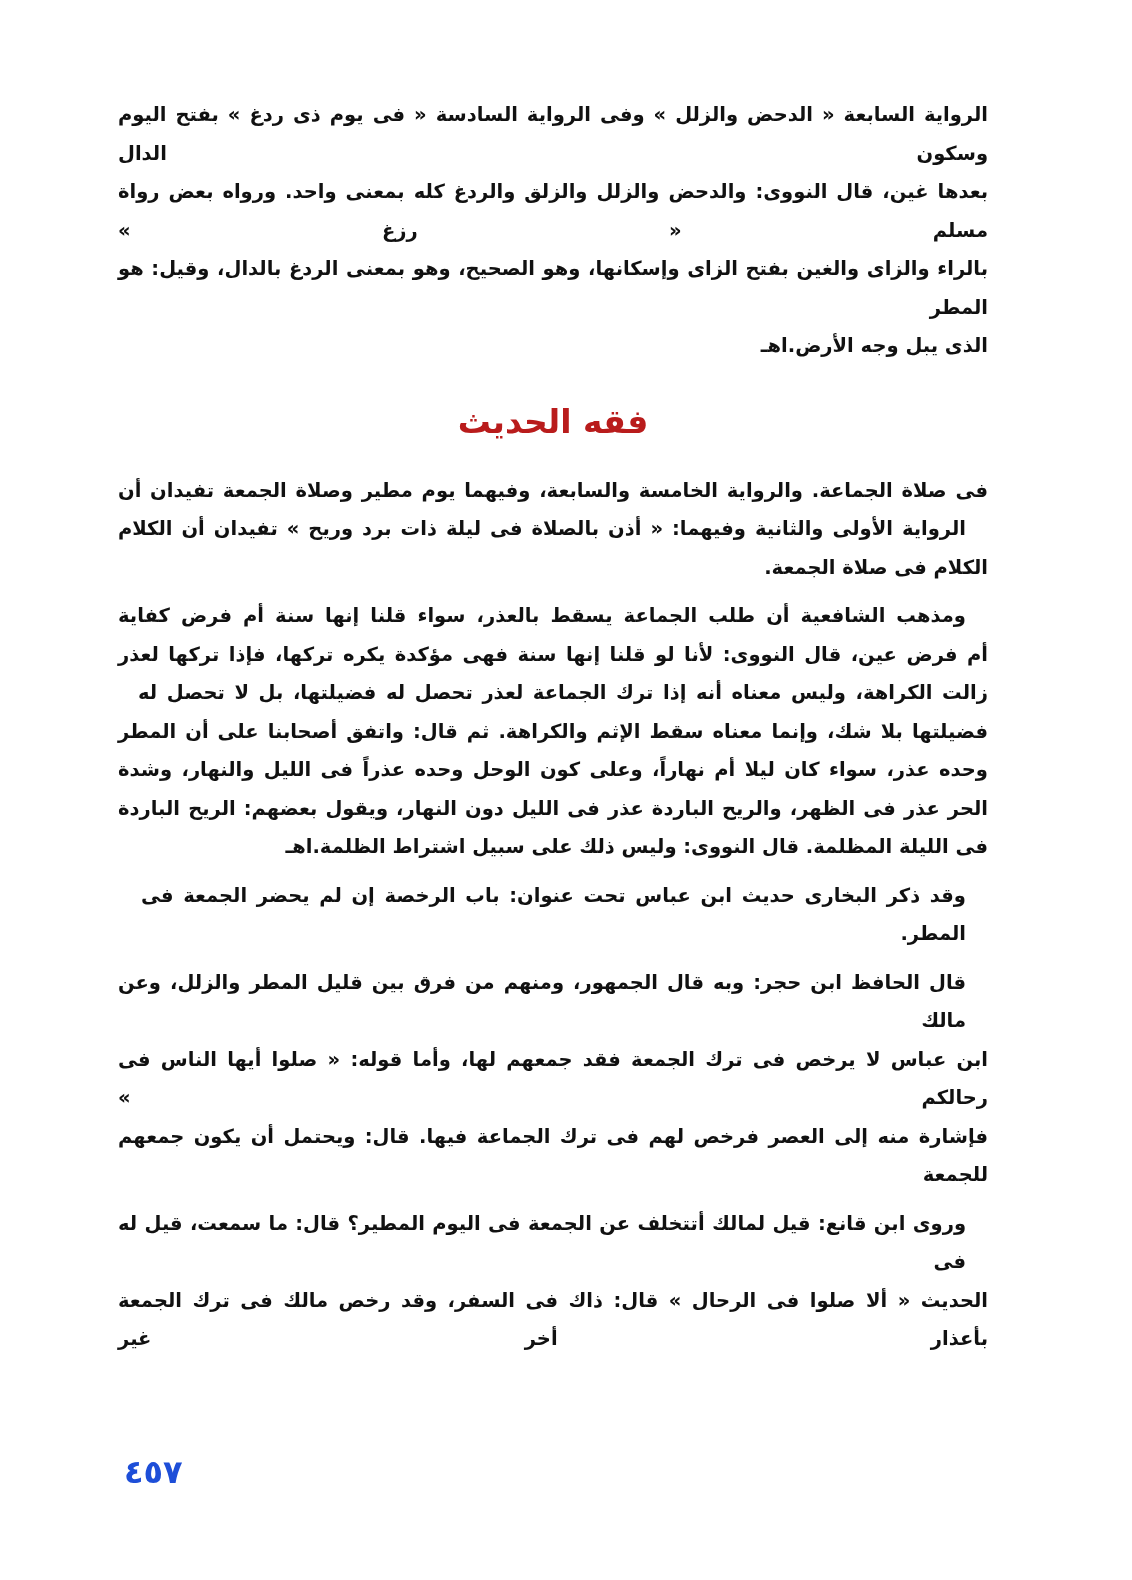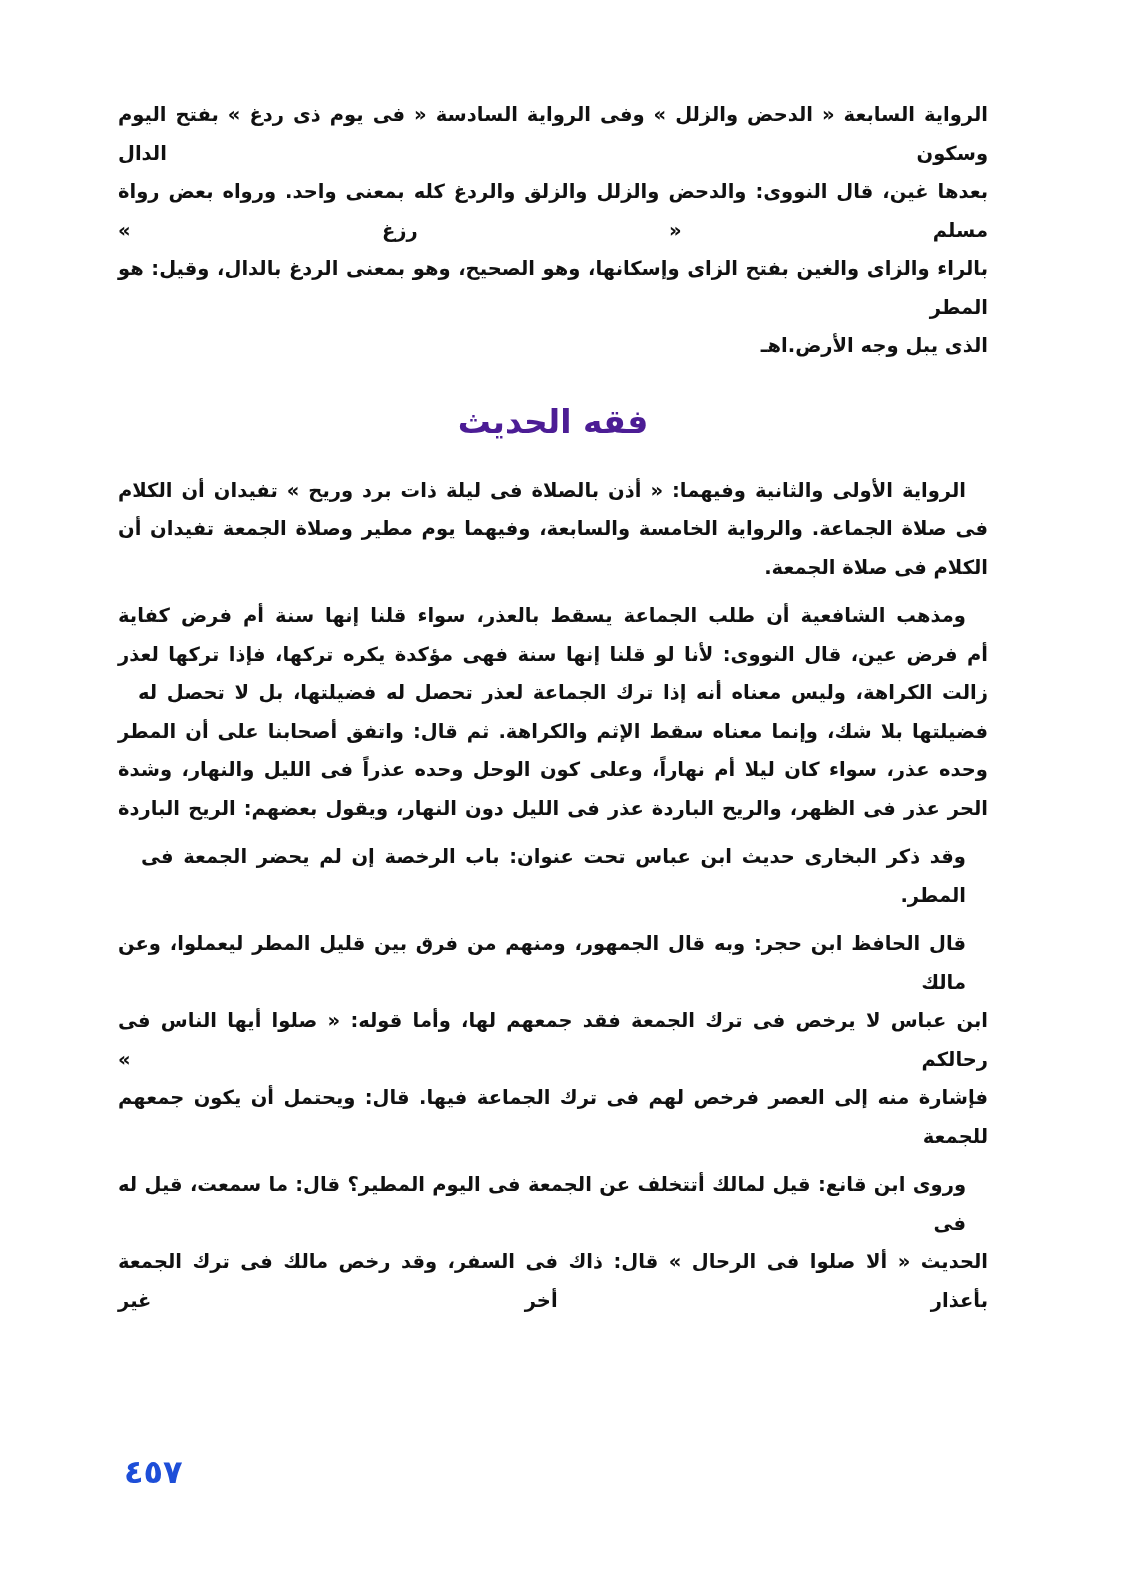--- a/index.html
+++ b/index.html
@@ -42,21 +42,21 @@
     }
     .para .line.indent {
       padding-right: 22px;
     }
     .heading {
       text-align: center;
       font-size: 33px;
       font-weight: bold;
       line-height: 40px;
       margin: 36px 0 30px 0;
-      color: #4c1d95;
+      color: #b91c1c;
     }
     .gap-s { height: 10px; }
     .page-number {
       position: absolute;
       left: 124px;
       top: 1453px;
       font-size: 32px;
       font-weight: bold;
       font-family: "DejaVu Sans", sans-serif;
       direction: rtl;
@@ -71,43 +71,44 @@
   <p class="para">
     <span class="line" style="white-space: normal;">الرواية السابعة « الدحض والزلل » وفى الرواية السادسة « فى يوم ذى ردغ » بفتح اليوم وسكون الدال</span>
     <span class="line" style="white-space: normal;">بعدها غين، قال النووى: والدحض والزلل والزلق والردغ كله بمعنى واحد. ورواه بعض رواة مسلم « رزغ »</span>
     <span class="line" style="white-space: normal;">بالراء والزاى والغين بفتح الزاى وإسكانها، وهو الصحيح، وهو بمعنى الردغ بالدال، وقيل: هو المطر</span>
     <span class="line last" style="white-space: normal;">الذى يبل وجه الأرض.اهـ</span>
   </p>
 
   <div class="heading">فقه الحديث</div>
 
   <p class="para">
+    <span class="line" style="white-space: normal;">فى صلاة الجماعة. والرواية الخامسة والسابعة، وفيهما يوم مطير وصلاة الجمعة تفيدان أن</span>
     <span class="line indent" style="white-space: normal;">الرواية الأولى والثانية وفيهما: « أذن بالصلاة فى ليلة ذات برد وريح » تفيدان أن الكلام</span>
-    <span class="line" style="white-space: normal;">فى صلاة الجماعة. والرواية الخامسة والسابعة، وفيهما يوم مطير وصلاة الجمعة تفيدان أن</span>
     <span class="line last" style="white-space: normal;">الكلام فى صلاة الجمعة.</span>
   </p>
   <div class="gap-s"></div>
 
   <p class="para">
     <span class="line indent" style="white-space: normal;">ومذهب الشافعية أن طلب الجماعة يسقط بالعذر، سواء قلنا إنها سنة أم فرض كفاية</span>
     <span class="line" style="white-space: normal;">أم فرض عين، قال النووى: لأنا لو قلنا إنها سنة فهى مؤكدة يكره تركها، فإذا تركها لعذر</span>
     <span class="line" style="white-space: normal; margin-left: 20px;">زالت الكراهة، وليس معناه أنه إذا ترك الجماعة لعذر تحصل له فضيلتها، بل لا تحصل له</span>
     <span class="line" style="white-space: normal;">فضيلتها بلا شك، وإنما معناه سقط الإثم والكراهة. ثم قال: واتفق أصحابنا على أن المطر</span>
     <span class="line" style="white-space: normal;">وحده عذر، سواء كان ليلا أم نهاراً، وعلى كون الوحل وحده عذراً فى الليل والنهار، وشدة</span>
     <span class="line" style="white-space: normal;">الحر عذر فى الظهر، والريح الباردة عذر فى الليل دون النهار، ويقول بعضهم: الريح الباردة</span>
+    <span class="line last" style="white-space: normal;">فى الليلة المظلمة. قال النووى: وليس ذلك على سبيل اشتراط الظلمة.اهـ</span>
   </p>
   <div class="gap-s"></div>
 
   <p class="para">
     <span class="line indent last" style="white-space: normal; margin-left: 23px;">وقد ذكر البخارى حديث ابن عباس تحت عنوان: باب الرخصة إن لم يحضر الجمعة فى المطر.</span>
   </p>
   <div class="gap-s"></div>
 
   <p class="para">
-    <span class="line indent" style="white-space: normal;">قال الحافظ ابن حجر: وبه قال الجمهور، ومنهم من فرق بين قليل المطر ليعملوا، وعن مالك</span>
+    <span class="line indent" style="white-space: normal;">قال الحافظ ابن حجر: وبه قال الجمهور، ومنهم من فرق بين قليل المطر والزلل، وعن مالك</span>
     <span class="line" style="white-space: normal;">ابن عباس لا يرخص فى ترك الجمعة فقد جمعهم لها، وأما قوله: « صلوا أيها الناس فى رحالكم »</span>
     <span class="line" style="white-space: normal;">فإشارة منه إلى العصر فرخص لهم فى ترك الجماعة فيها. قال: ويحتمل أن يكون جمعهم للجمعة</span>
   </p>
   <div class="gap-s"></div>
 
   <p class="para">
     <span class="line indent" style="white-space: normal;">وروى ابن قانع: قيل لمالك أتتخلف عن الجمعة فى اليوم المطير؟ قال: ما سمعت، قيل له فى</span>
     <span class="line" style="white-space: normal;">الحديث « ألا صلوا فى الرحال » قال: ذاك فى السفر، وقد رخص مالك فى ترك الجمعة بأعذار أخر غير</span>
 
   </p>

